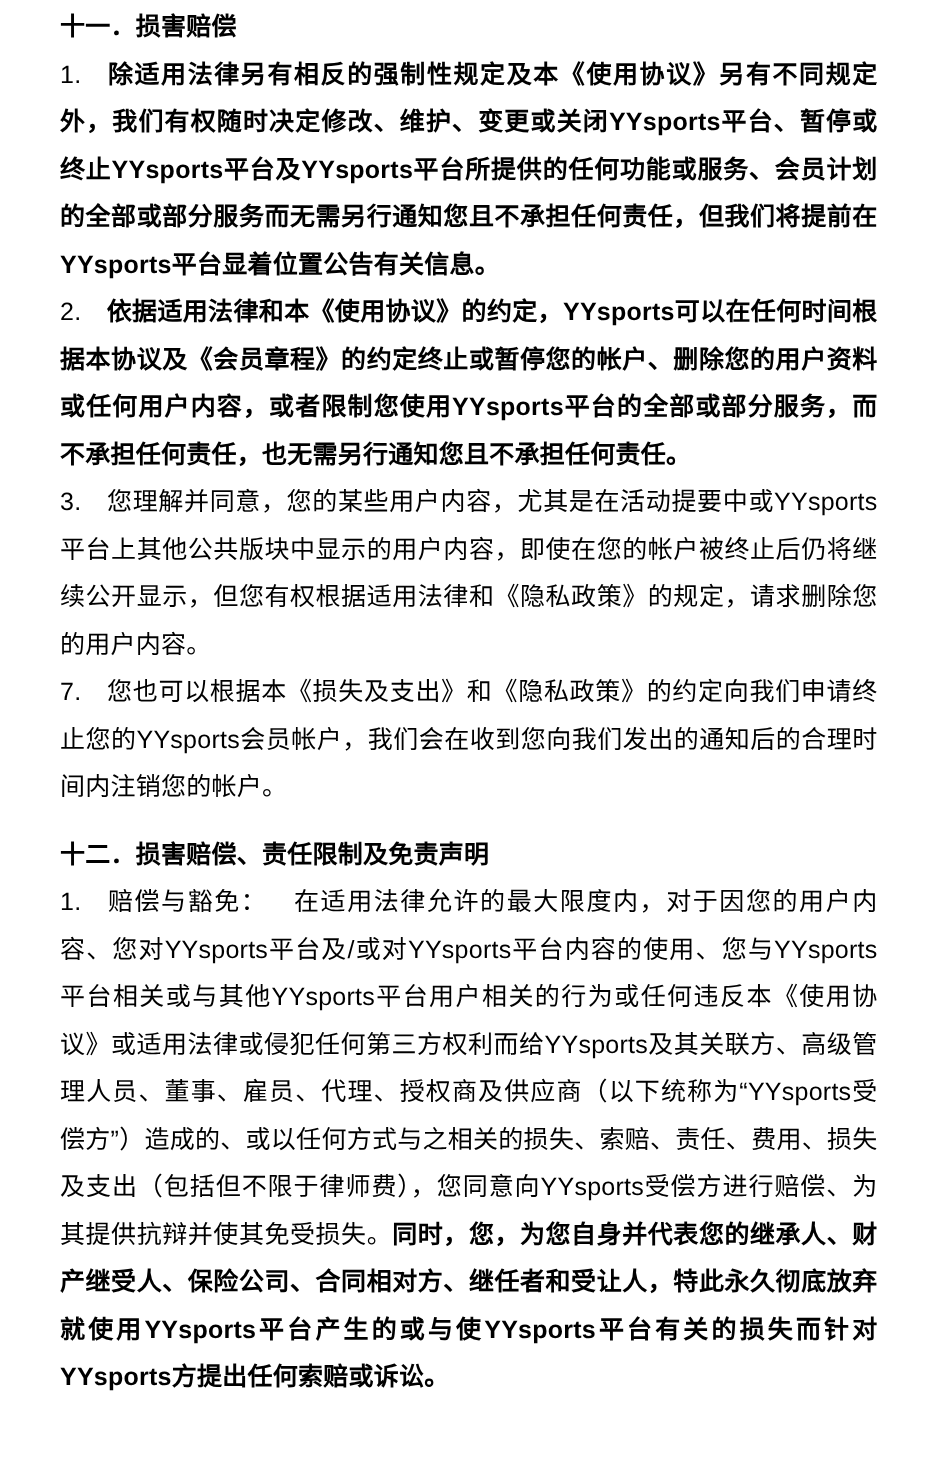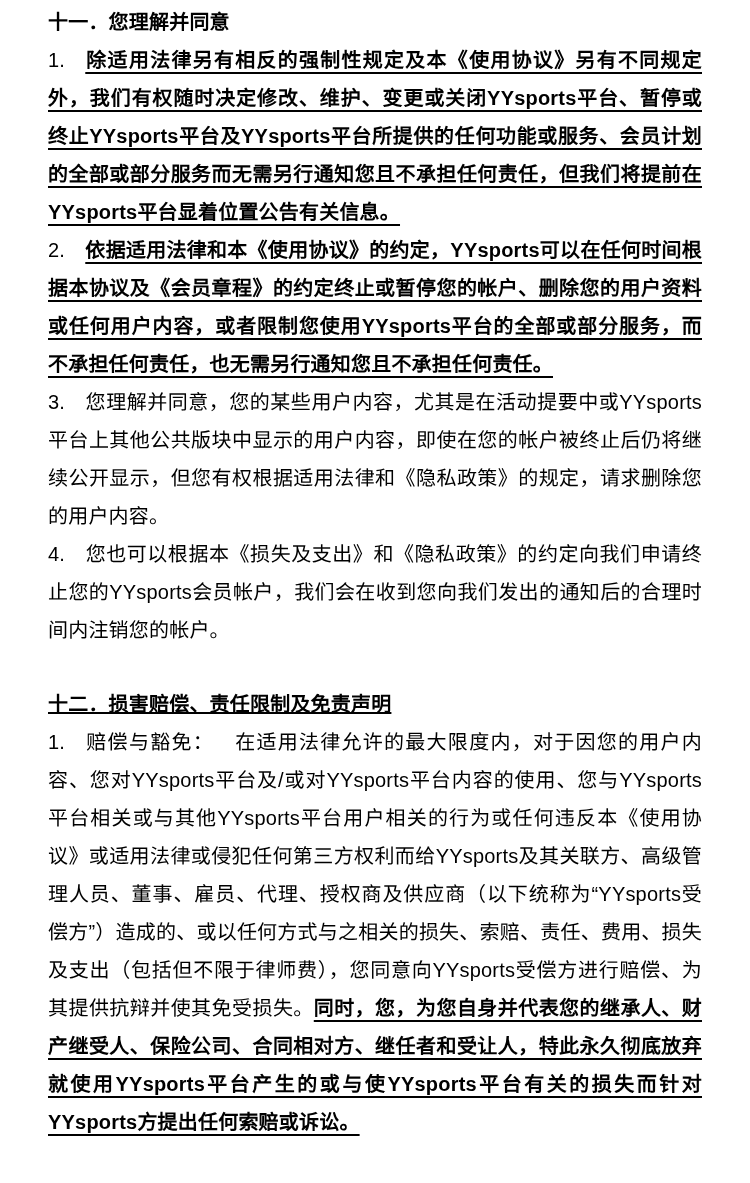--- a/index.html
+++ b/index.html
@@ -21,43 +21,41 @@
     line-height: 38px;
     color: #000000;
     text-align: justify;
     letter-spacing: 0.2px;
   }
   p.para {
     margin: 0;
     padding: 0;
   }
   p.para.gap-before {
-    margin-top: 36px;
-    text-decoration: underline;
+    margin-top: 16px;
   }
   .run-normal {
     font-weight: 400;
   }
   .run-bold {
     font-weight: 400;
   }
   .run-bold-underline {
     font-weight: 700;
-    text-decoration: underline;
     text-decoration-thickness: 2px;
     text-underline-offset: 5px;
   }
   .heading .run-bold {
     font-weight: 700;
   }
 </style>
 </head>
 <body>
 
 <main class="doc" id="doc" style="background: rgb(255, 255, 255); color: rgb(0, 0, 0);">
-    <p class="para heading"><span class="run-bold">十一．您理解并同意</span></p>
+    <p class="para heading"><span class="run-bold">十一．损害赔偿</span></p>
     <p class="para"><span class="run-normal">1. </span><span class="run-bold-underline">除适用法律另有相反的强制性规定及本《使用协议》另有不同规定外，我们有权随时决定修改、维护、变更或关闭YYsports平台、暂停或终止YYsports平台及YYsports平台所提供的任何功能或服务、会员计划的全部或部分服务而无需另行通知您且不承担任何责任，但我们将提前在YYsports平台显着位置公告有关信息。</span></p>
     <p class="para"><span class="run-normal">2. </span><span class="run-bold-underline">依据适用法律和本《使用协议》的约定，YYsports可以在任何时间根据本协议及《会员章程》的约定终止或暂停您的帐户、删除您的用户资料或任何用户内容，或者限制您使用YYsports平台的全部或部分服务，而不承担任何责任，也无需另行通知您且不承担任何责任。</span></p>
     <p class="para"><span class="run-normal">3. 您理解并同意，您的某些用户内容，尤其是在活动提要中或YYsports平台上其他公共版块中显示的用户内容，即使在您的帐户被终止后仍将继续公开显示，但您有权根据适用法律和</span><span class="run-bold">《隐私政策》</span><span class="run-normal">的规定，请求删除您的用户内容。</span></p>
-    <p class="para"><span class="run-normal">4. 您也可以根据本</span><span class="run-bold">《损失及支出》</span><span class="run-normal">和</span><span class="run-bold">《隐私政策》</span><span class="run-normal">的约定向我们申请终止您的YYsports会员帐户，我们会在收到您向我们发出的通知后的合理时间内注销您的帐户。</span></p>
+    <p class="para"><span class="run-normal">7. 您也可以根据本</span><span class="run-bold">《损失及支出》</span><span class="run-normal">和</span><span class="run-bold">《隐私政策》</span><span class="run-normal">的约定向我们申请终止您的YYsports会员帐户，我们会在收到您向我们发出的通知后的合理时间内注销您的帐户。</span></p>
     <p class="para heading gap-before"><span class="run-bold">十二．损害赔偿、责任限制及免责声明</span></p>
     <p class="para"><span class="run-bold">1. 赔偿与豁免： </span><span class="run-normal">在适用法律允许的最大限度内，对于因您的用户内容、您对YYsports平台及/或对YYsports平台内容的使用、您与YYsports平台相关或与其他YYsports平台用户相关的行为或任何违反本《使用协议》或适用法律或侵犯任何第三方权利而给YYsports及其关联方、高级管理人员、董事、雇员、代理、授权商及供应商（以下统称为“YYsports受偿方”）造成的、或以任何方式与之相关的损失、索赔、责任、费用、损失及支出（包括但不限于律师费），您同意向YYsports受偿方进行赔偿、为其提供抗辩并使其免受损失。</span><span class="run-bold-underline">同时，您，为您自身并代表您的继承人、财产继受人、保险公司、合同相对方、继任者和受让人，特此永久彻底放弃就使用YYsports平台产生的或与使YYsports平台有关的损失而针对YYsports方提出任何索赔或诉讼。</span></p>
   </main>
 
 </body></html>

